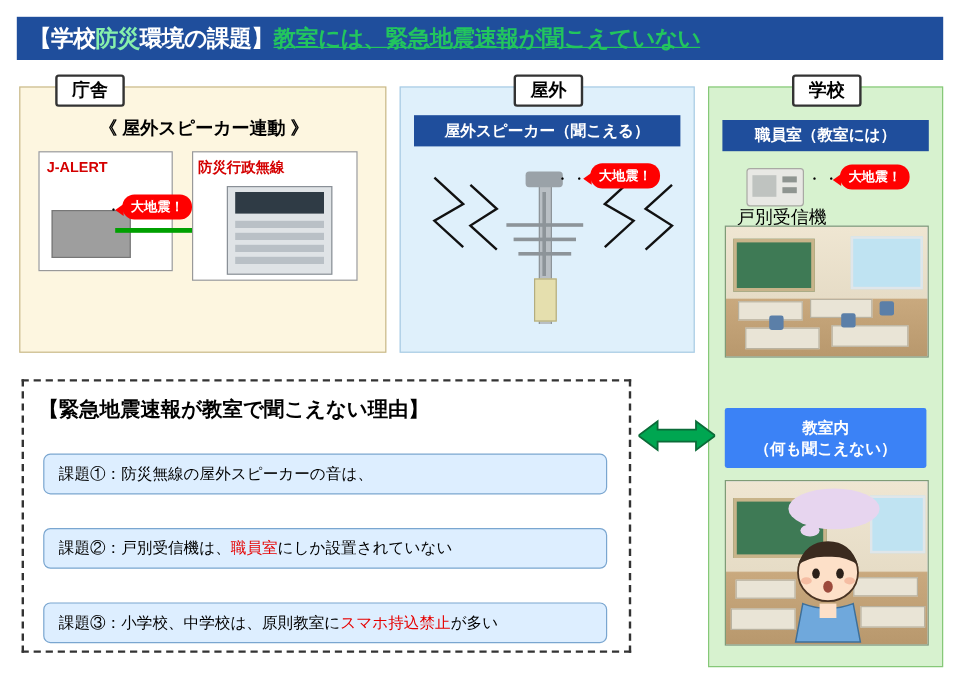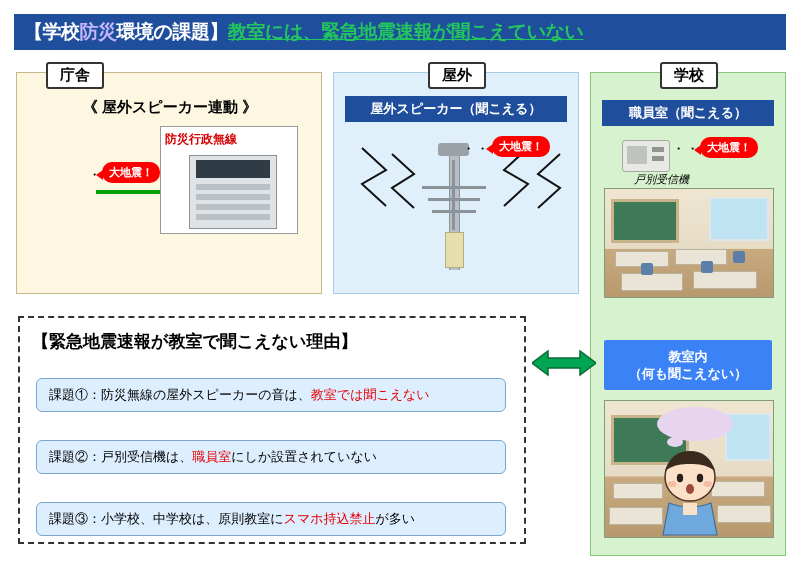--- a/index.html
+++ b/index.html
@@ -34,21 +34,21 @@
     box-sizing: border-box;
   }
   .header-text {
     font-size: 19px;
     font-weight: bold;
     color: #ffffff;
     white-space: nowrap;
     letter-spacing: -0.5px;
   }
   .header-text .hl-red {
-    color: #c4b5fd;
+    color: #86efac;
   }
   .header-text .hl-yellow {
     color: #22c55e;
     text-decoration: underline;
   }
 
   
   .tab-label {
     position: absolute;
     background: #ffffff;
@@ -308,26 +308,25 @@
   .radio-small .btn2 {
     position: absolute;
     left: 29px;
     top: 15px;
     width: 12px;
     height: 5px;
     background: #8f9591;
   }
   .radio-label {
     position: absolute;
-    left: 634px;
+    left: 614px;
     top: 172px;
-    font-size: 11px;
+    font-size: 15px;
     color: #000;
     white-space: nowrap;
-    font-style: italic;
   }
 
   .photo {
     position: absolute;
     overflow: hidden;
     border: 1px solid #7f9c76;
     background: #cfd8dc;
   }
   
   .classroom-1 {
@@ -464,20 +463,24 @@
     <div class="header-text">
       <span>【学校</span><span class="hl-red">防災</span><span>環境の課題】</span><span class="hl-yellow">教室には、緊急地震速報が聞こえていない</span>
     </div>
   </div>
 
   <div class="panel-gov"></div>
   <div class="tab-label" style="left:46px; top:62px;text-align:right;">庁舎</div>
 
   <div class="gov-title">《 屋外スピーカー連動 》</div>
 
+  <div class="card-jalert">
+    <div class="cap">J-ALERT</div>
+    <div class="jalert-screen"></div>
+  </div>
   <div class="dots" style="left:88px; top:166px;">・・・</div>
   <div class="bubble" style="left:102px; top:162px;">大地震！</div>
 
   <div class="green-link"></div>
 
   <div class="card-bousai">
     <div class="cap">防災行政無線</div>
     <div class="radio-rack">
       <div class="rk-top"></div>
       <div class="rk-row" style="top:28px;"></div>
@@ -506,21 +509,21 @@
   <svg class="wave" style="left:470px; top:140px;" width="100" height="80" viewBox="0 0 100 80">
     <path d="M58 8 L34 30 L58 44 L34 66" stroke="#111" stroke-width="2" fill="none"></path>
     <path d="M90 14 L68 34 L90 48 L68 68" stroke="#111" stroke-width="2" fill="none"></path>
   </svg>
 
   <div class="dots" style="left:462px; top:140px;">・・・</div>
   <div class="bubble" style="left:492px; top:136px;">大地震！</div>
 
   <div class="panel-school"></div>
   <div class="tab-label" style="left:660px; top:62px;">学校</div>
-  <div class="blue-caption staff-caption">職員室（聞こえる）</div>
+  <div class="blue-caption staff-caption">職員室（教室には）</div>
 
   <div class="radio-small">
     <div class="spk"></div>
     <div class="btn1"></div>
     <div class="btn2"></div>
   </div>
   <div class="radio-label">戸別受信機</div>
   <div class="dots" style="left:672px; top:140px;">・・・</div>
   <div class="bubble" style="left:700px; top:137px;">大地震！</div>
 
@@ -565,21 +568,20 @@
       <path d="M16 56 Q37 64 58 56 L64 88 L10 88 Z" fill="#6fa8dc" stroke="#3e6f99" stroke-width="1.2"></path>
       <rect x="30" y="56" width="14" height="12" fill="#fde0c8"></rect>
     </svg>
   </div>
 
   <div class="reasons"></div>
   <div class="reasons-title">【緊急地震速報が教室で聞こえない理由】</div>
 
   <div class="reason-item r1">
     <span>課題①：防災無線の屋外スピーカーの音は、</span>
-      <span class="em">教室では聞こえない</span>
       <span></span>
   </div>
   <div class="reason-item r2">
     <span>課題②：戸別受信機は、</span>
       <span class="em">職員室</span>
       <span>にしか設置されていない</span>
   </div>
   <div class="reason-item r3">
     <span>課題③：小学校、中学校は、原則教室に</span>
       <span class="em">スマホ持込禁止</span>

